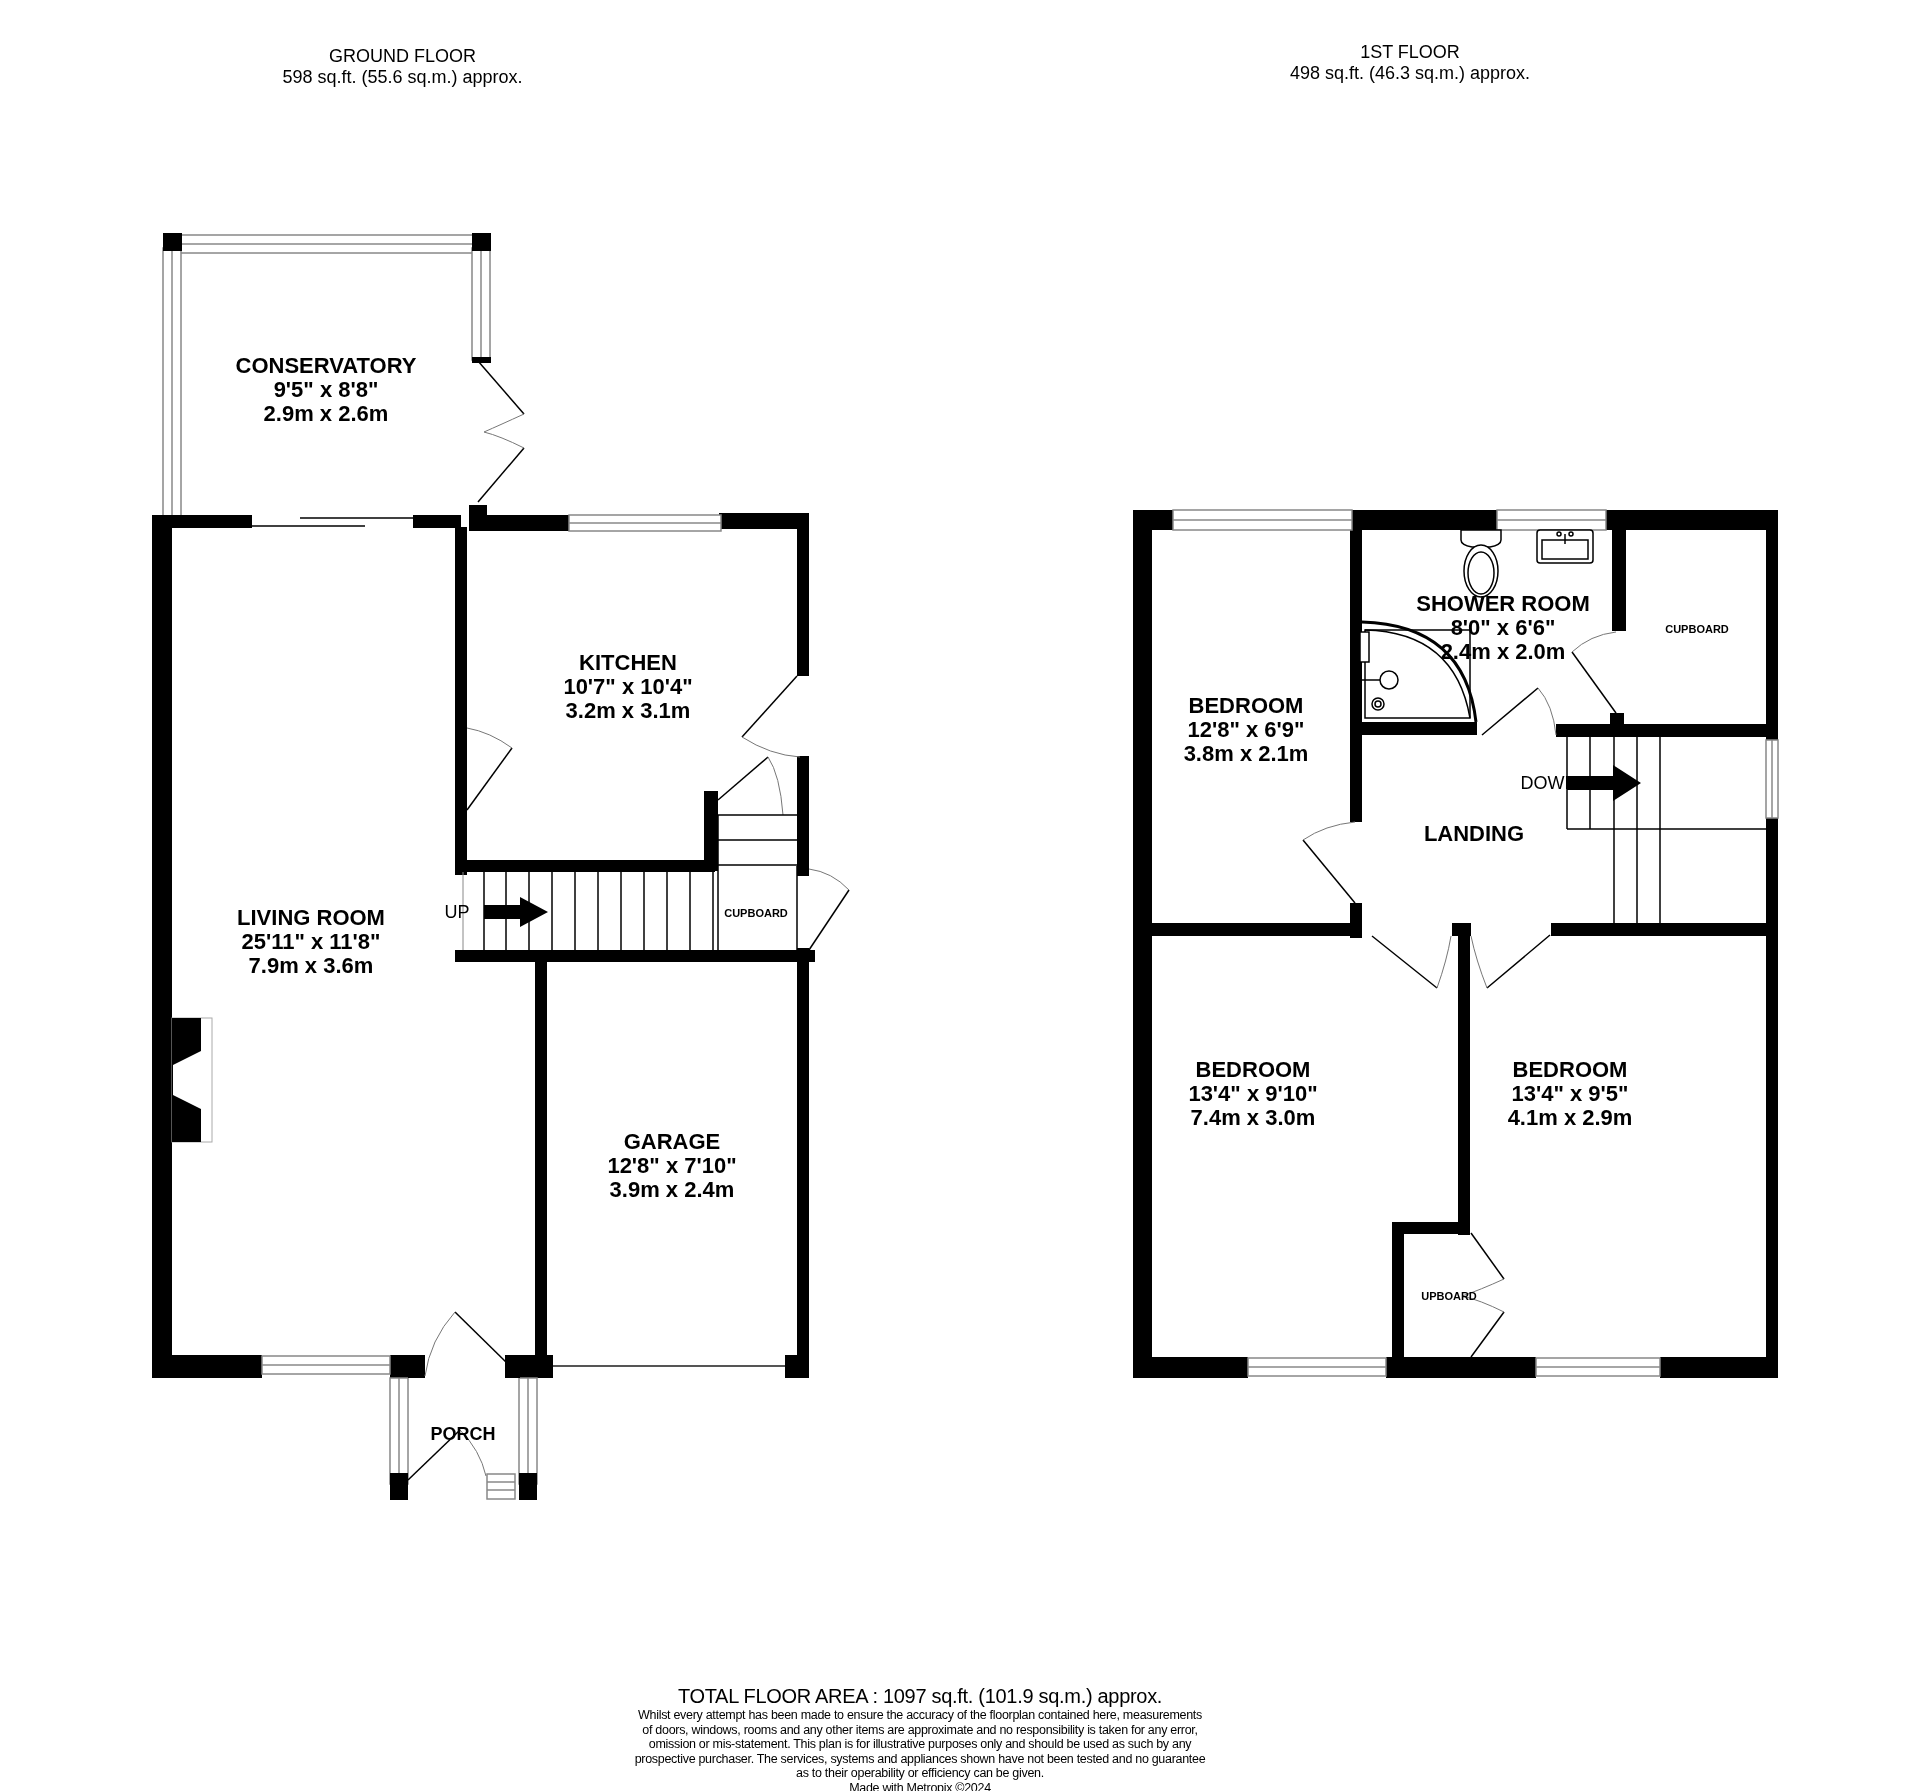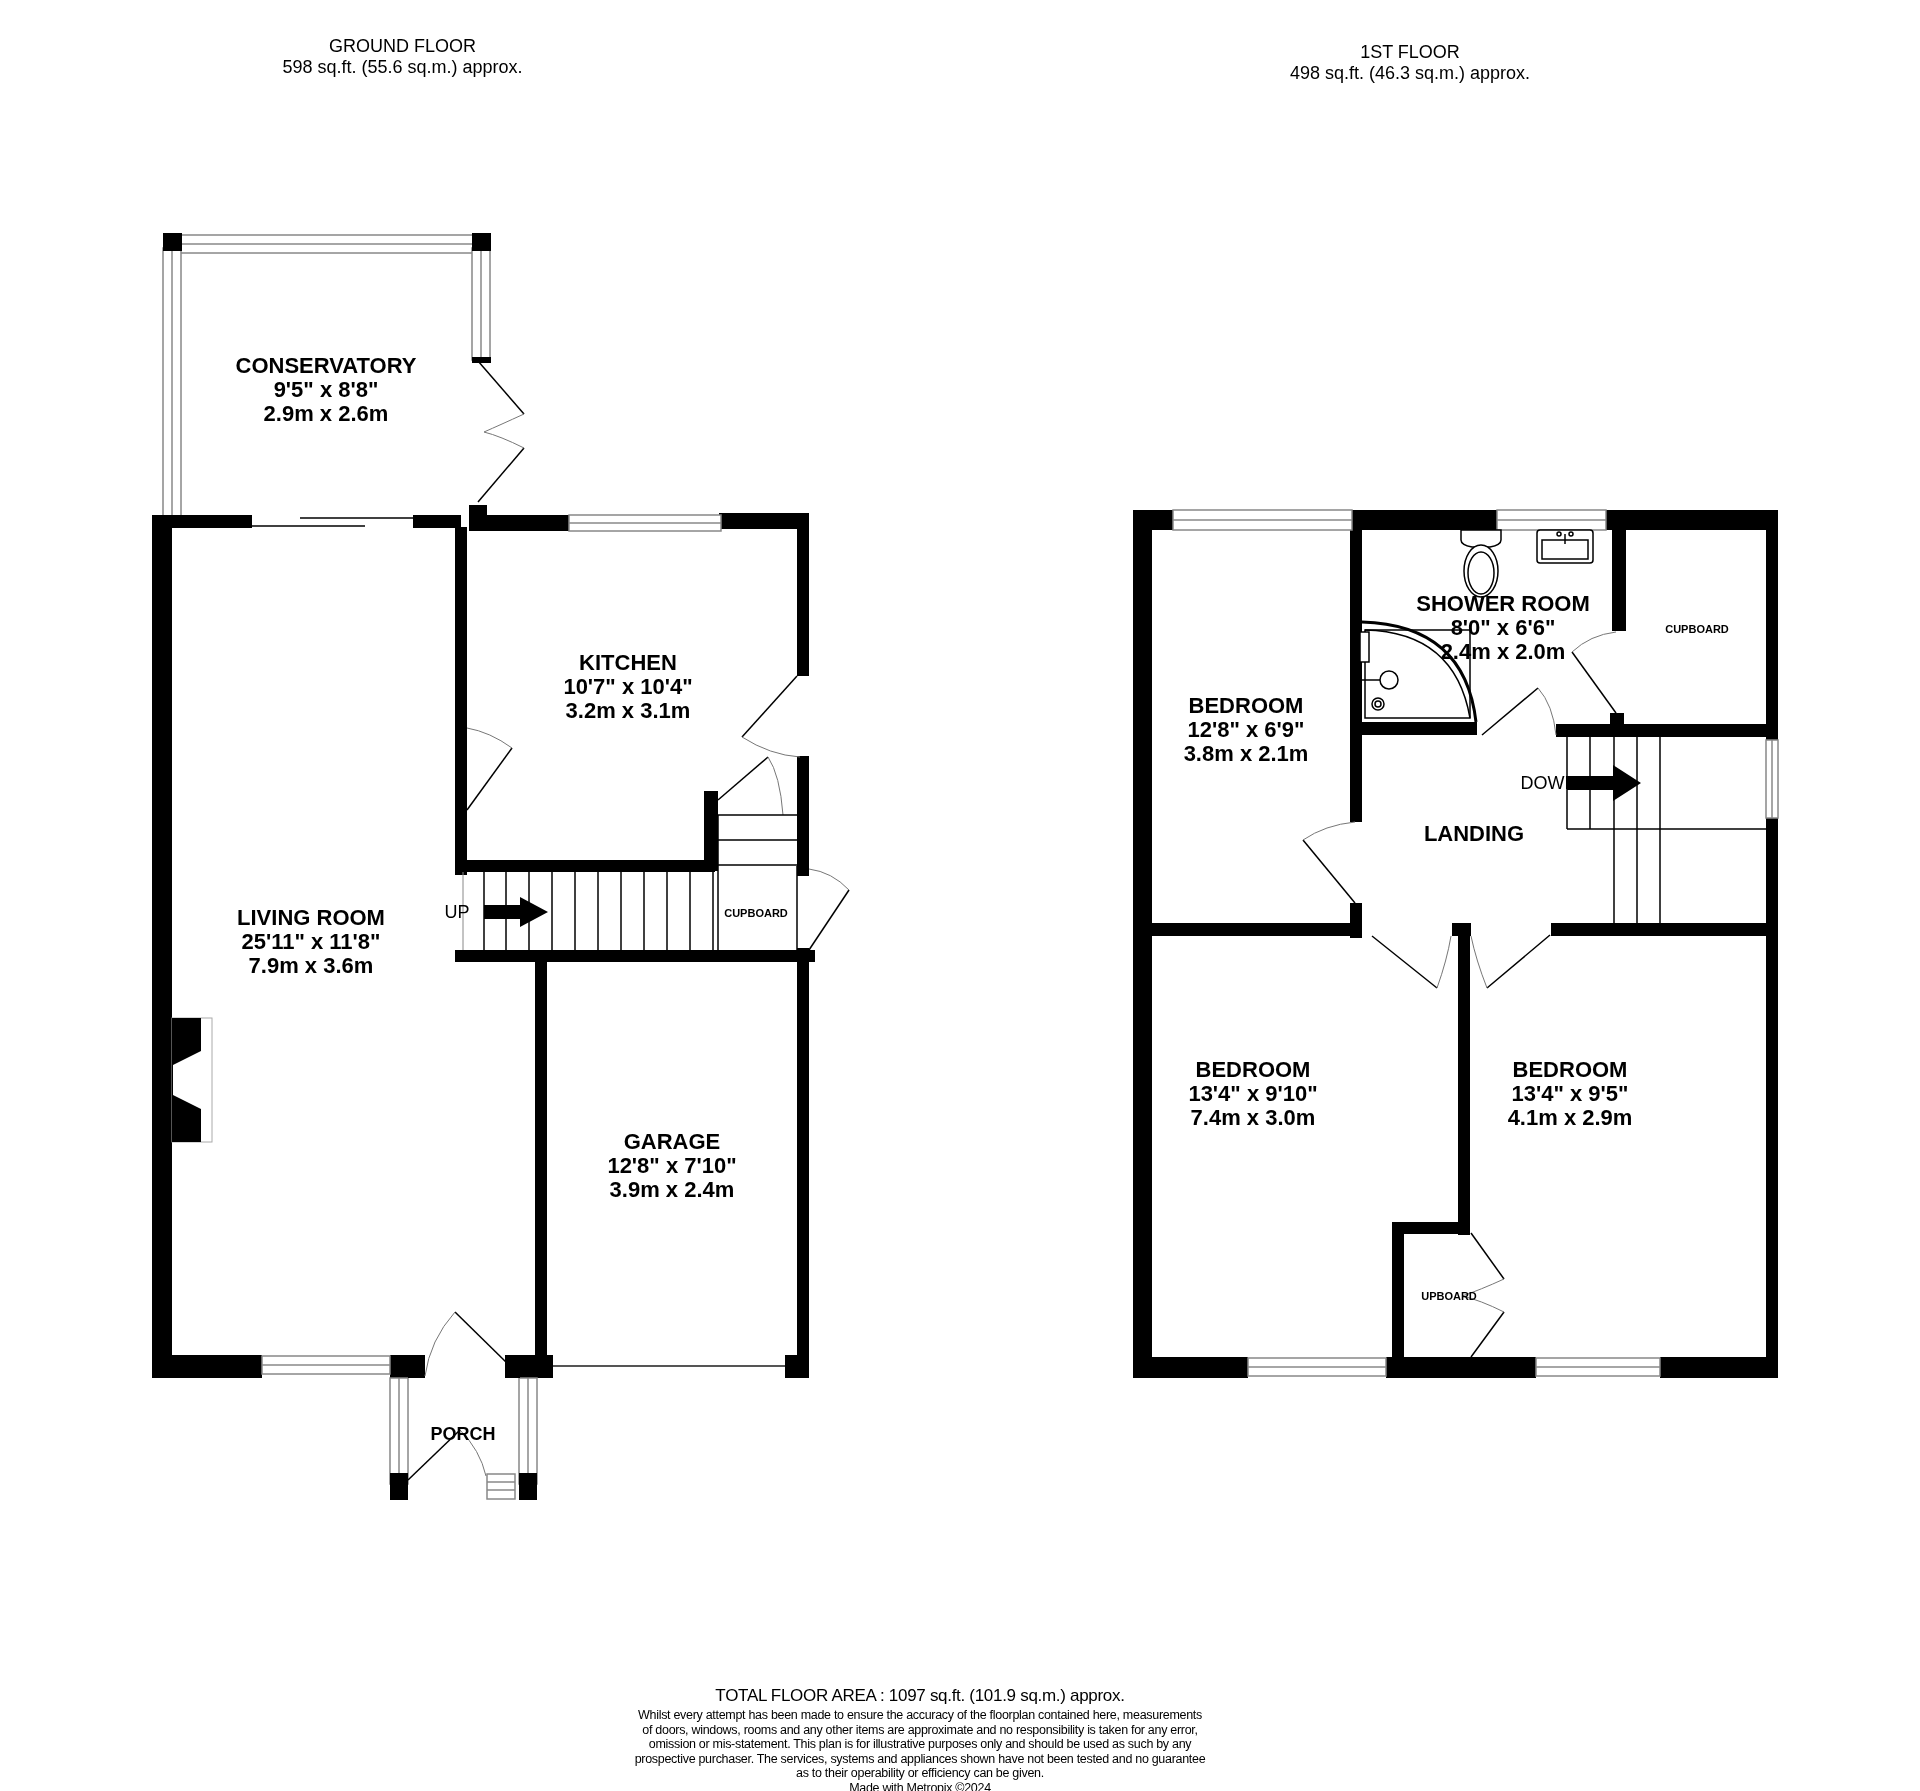--- a/index.html
+++ b/index.html
@@ -6,27 +6,27 @@
   body { width:1920px; height:1791px; position:relative; overflow:hidden; font-family:"Liberation Sans", sans-serif; color:#000; }
   .hdr { position:absolute; text-align:center; font-size:18px; line-height:21px; font-family:"Liberation Sans", sans-serif; }
   .hdr div { white-space:nowrap; }
   svg.plan { position:absolute; left:0; top:0; }
   .room { position:absolute; text-align:center; font-weight:bold; font-family:"Liberation Sans", sans-serif; white-space:nowrap; transform:translate(-50%,0); }
   .room .name { font-size:22px; line-height:24px; }
   .room .dim { font-size:22px; line-height:24px; }
   .small-label { position:absolute; font-size:11px; font-weight:bold; white-space:nowrap; font-family:"Liberation Sans", sans-serif; transform:translate(-50%,-50%); }
   .stair-label { position:absolute; font-size:18px; white-space:nowrap; font-family:"Liberation Sans", sans-serif; transform:translate(-50%,-50%); }
   .footer { position:absolute; left:560px; width:720px; top:1686px; text-align:center; font-family:"Liberation Sans", sans-serif; }
-  .footer .total { font-size:17px; line-height:20px; letter-spacing:-0.3px; }
+  .footer .total { font-size:20px; line-height:20px; letter-spacing:-0.3px; }
   .footer .disc { font-size:12.5px; line-height:14.5px; margin-top:2px; letter-spacing:-0.3px; }
 </style>
 </head>
 <body>
 
-<div class="hdr" style="left:250px; top:36px; width:305px;">
+<div class="hdr" style="left:250px; top:46px; width:305px;">
   <div>GROUND FLOOR</div>
   <div>598 sq.ft. (55.6 sq.m.) approx.</div>
 </div>
 <div class="hdr" style="left:1260px; top:42px; width:300px;">
   <div>1ST FLOOR</div>
   <div>498 sq.ft. (46.3 sq.m.) approx.</div>
 </div>
 
 <svg class="plan" width="1920" height="1791" viewBox="0 0 1920 1791">
   <g>

